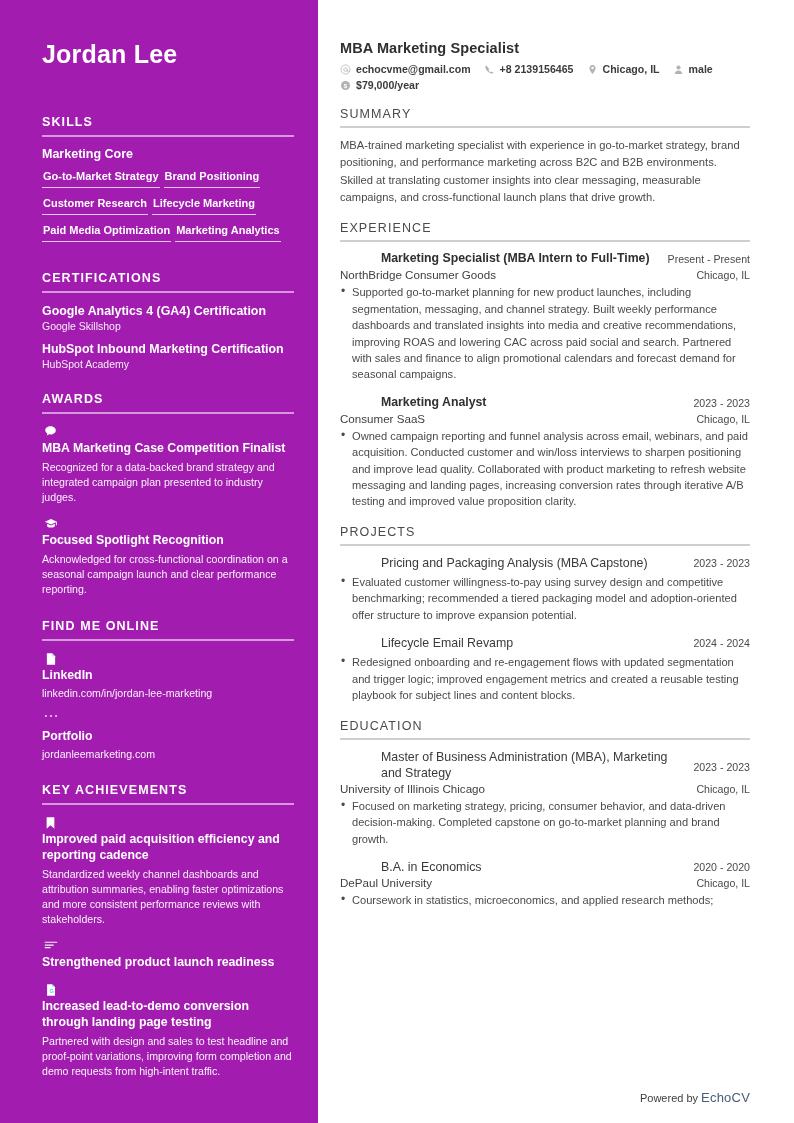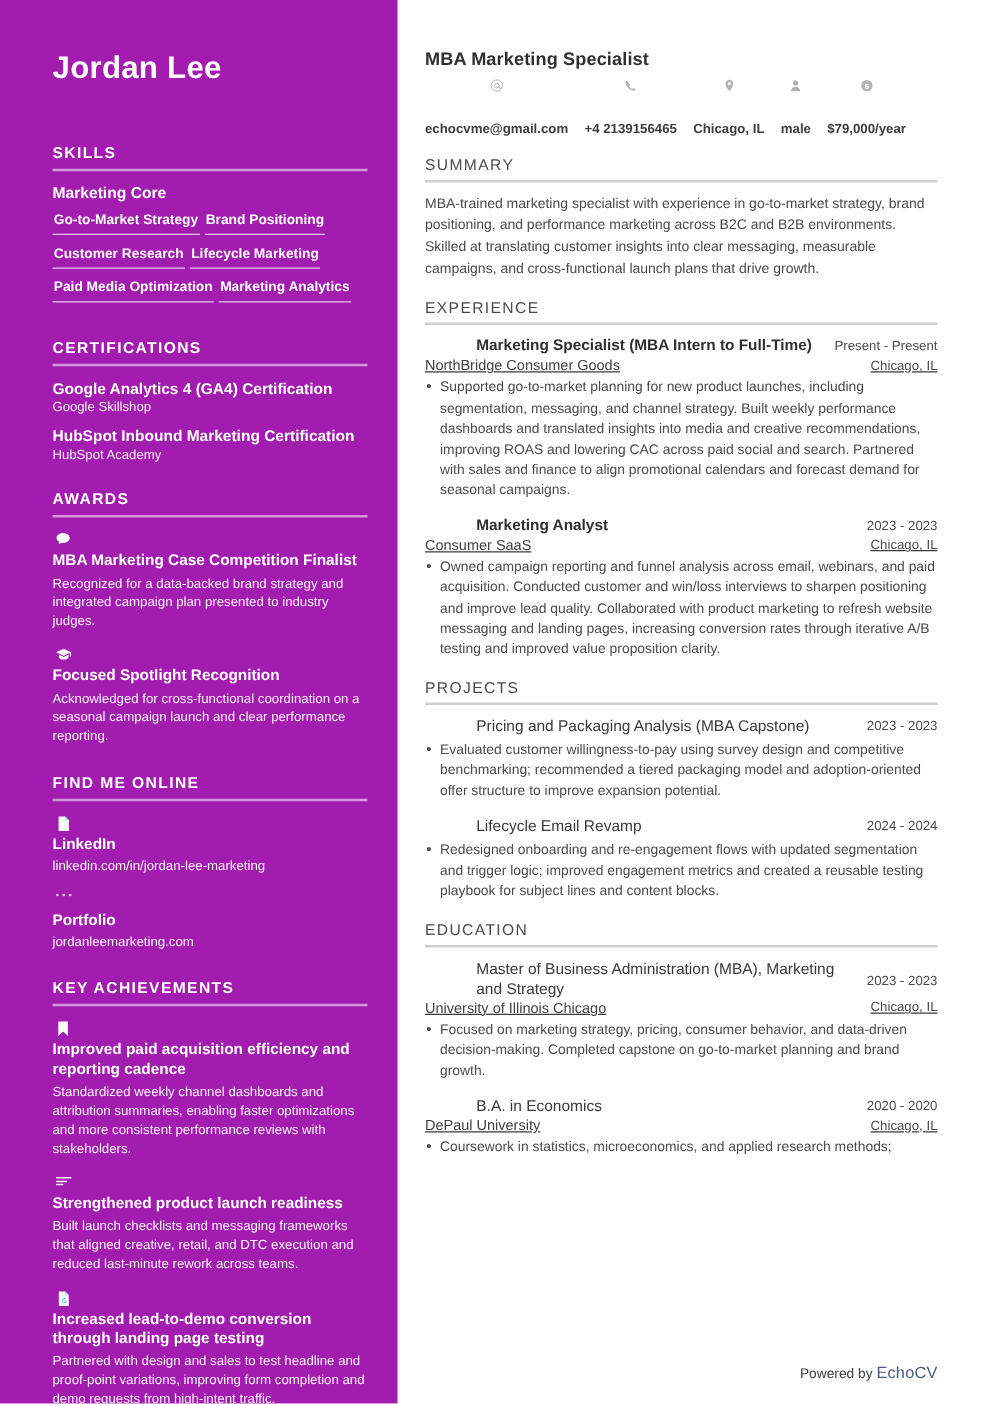--- a/index.html
+++ b/index.html
@@ -49,34 +49,34 @@
   .ic-box svg { display:block; }
   .ic-body { flex: 1 1 auto; min-width: 0; }
   .ic-title { font-size: 12.3px; font-weight: bold; color: #fff; line-height: 1.28; }
   .ic-desc { font-size: 10.6px; color: rgba(255,255,255,.95); line-height: 1.43; margin-top: 3px; }
   .ic-sub { font-size: 10.6px; color: rgba(255,255,255,.95); line-height: 1.4; margin-top: 2px; }
 
   
   .main { flex: 1 1 auto; padding: 40px 44px 10px 22px; position: relative; color: #3a3a3a; border-radius: 32px; }
   .job-title-top { font-size: 14.5px; font-weight: bold; color: #2f2f2f; margin-bottom: 7px; letter-spacing:.1px; }
   .contact-row { display: flex; flex-wrap: wrap; align-items: center; gap: 4px 13px; margin-bottom: 16px; }
-  .contact-item { display: inline-flex; align-items: center; gap: 23px; font-size: 10.6px; font-weight: bold; color: #3c3c3c; flex-direction: column; }
+  .contact-item { display: inline-flex; align-items: center; gap: 5px; font-size: 10.6px; font-weight: bold; color: #3c3c3c; }
   .contact-item svg { display:block; }
 
   .sec { margin-bottom: 15px; }
   .sec-head { font-size: 12.5px; letter-spacing: 1.1px; color: #4a4a4a; text-transform: uppercase; margin-bottom: 5px; }
   .sec-rule { height: 2px; background: #cfcfcf; margin-bottom: 9px; }
   .summary-txt { font-size: 11.2px; line-height: 1.55; color: #4a4a4a; }
 
   .entry { margin-bottom: 12px; }
   .entry-top { display: flex; align-items: flex-start; justify-content: space-between; gap: 12px; padding-left: 41px; }
   .entry-title { font-size: 12.3px; font-weight: bold; color: #2f2f2f; line-height: 1.3; }
   .entry-title.reg { font-weight: normal; font-size: 12.4px; color:#3a3a3a; }
   .entry-date { font-size: 10.6px; color: #4a4a4a; white-space: nowrap; padding-top: 2px; }
-  .entry-sub { display: flex; align-items: center; justify-content: space-between; gap: 12px; margin-top: 1px; text-decoration: underline; }
+  .entry-sub { display: flex; align-items: flex-end; justify-content: space-between; gap: 12px; margin-top: 1px; }
   .entry-org { font-size: 11.6px; color: #3f3f3f; }
   .entry-loc { font-size: 10.6px; color: #4a4a4a; white-space: nowrap; }
   ul.bullets { list-style: none; margin-top: 3px; }
   ul.bullets li { position: relative; padding-left: 12px; font-size: 11.1px; line-height: 1.48; color: #4a4a4a; margin-bottom: 1px; }
   ul.bullets li:before { content: "•"; position: absolute; left: 1px; top: -1px; font-size: 12px; color: #4a4a4a; }
 
   .footer { position: absolute; right: 44px; bottom: 18px; font-size: 11px; color: #3d3d3d; }
   .footer .brand { color: #4a5a7a; font-size: 13px; letter-spacing: .2px; }
 </style>
 </head>
@@ -196,21 +196,20 @@
       <div class="ic-item">
         <span class="ic-box">
           <svg width="14" height="10" viewBox="0 0 16 10" fill="none" stroke="rgba(255,255,255,.95)" stroke-width="1.4" stroke-linecap="round">
               <path d="M1.5 3h13"></path>
               <path d="M1.5 6.4h9"></path>
               <path d="M1.5 9.2h5.5"></path>
             </svg>
         </span>
         <div class="ic-body">
           <div class="ic-title">Strengthened product launch readiness</div>
-          <div class="ic-desc">Built launch checklists and messaging frameworks that aligned creative, retail, and DTC execution and reduced last-minute rework across teams.</div>
         </div>
       </div>
 
       <div class="ic-item">
         <span class="ic-box">
           <svg width="12" height="14" viewBox="0 0 14 16" fill="#ffffff">
               <path d="M2.4 1.2h5.9l3.4 3.4v10.2H2.4V1.2z"></path>
               <path d="M8.3 1.2v3.4h3.4L8.3 1.2z" fill="#9fe2ea"></path>
               <text x="5.2" y="11.6" font-size="6.4" fill="#12b6c9" font-family="Liberation Sans, sans-serif">G</text>
             </svg>
@@ -234,21 +233,21 @@
             <circle cx="8" cy="8" r="6.6"></circle>
             <circle cx="8" cy="8" r="2.6"></circle>
             <path d="M10.6 8v1.7c0 1 .7 1.6 1.6 1.6 1 0 1.6-.8 1.6-1.9"></path>
           </svg>
         <span>echocvme@gmail.com</span>
       </span>
       <span class="contact-item">
         <svg width="11" height="11" viewBox="0 0 16 16" fill="#b3b3b3">
             <path d="M3.3 2.1c-.8.5-1.4 1.4-1.3 2.3.2 2.4 1.6 4.9 3.5 6.6 1.9 1.8 4.3 2.9 6.2 2.9.9 0 1.7-.6 2.1-1.4l-2.5-1.7-1.5 1.2c-1.3-.6-2.5-1.6-3.4-2.9l1.2-1.4-1.7-2.6-2.6-3z"></path>
           </svg>
-        <span>+4 2139156465</span>
+        <span>+8 2139156465</span>
       </span>
       <span class="contact-item">
         <svg width="11" height="11" viewBox="0 0 16 16" fill="#b3b3b3">
             <path d="M8 1.3c-2.5 0-4.5 2-4.5 4.5 0 3.2 4.5 8.9 4.5 8.9s4.5-5.7 4.5-8.9c0-2.5-2-4.5-4.5-4.5zm0 6.2a1.8 1.8 0 1 1 0-3.6 1.8 1.8 0 0 1 0 3.6z"></path>
           </svg>
         <span>Chicago, IL</span>
       </span>
       <span class="contact-item">
         <svg width="11" height="11" viewBox="0 0 16 16" fill="#b3b3b3">
             <circle cx="8" cy="5" r="3"></circle>

